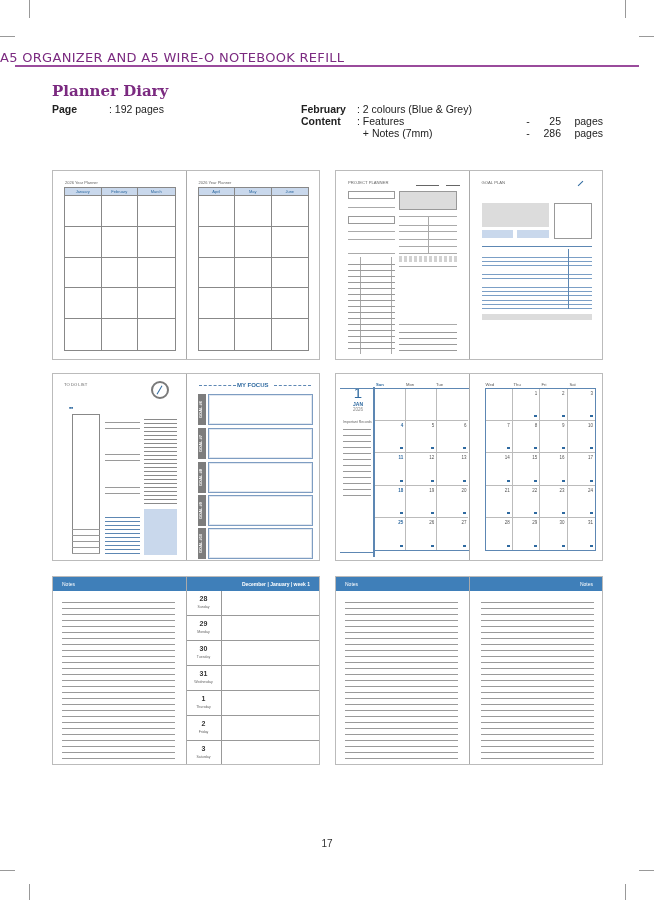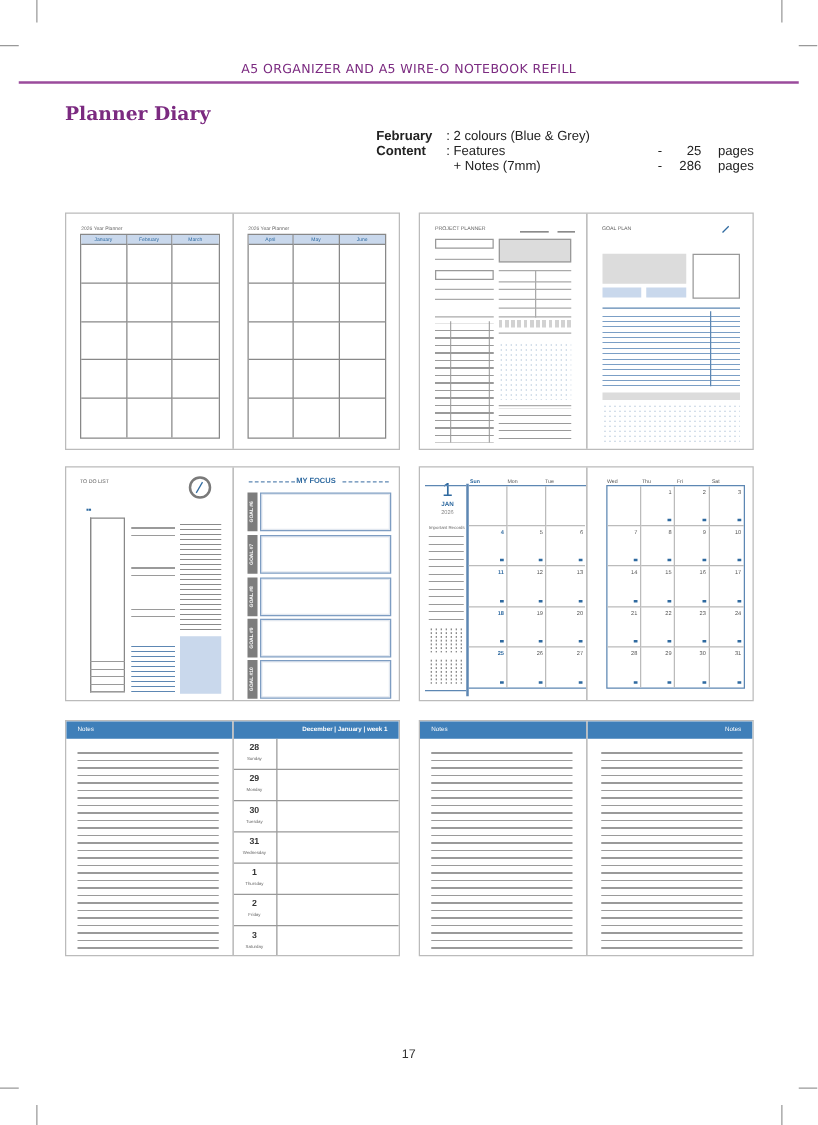--- a/index.html
+++ b/index.html
@@ -2,22 +2,22 @@
 <html><head>
 <meta charset="utf-8">
 <style>
   * { box-sizing: border-box; margin: 0; padding: 0; }
   html, body { width: 654px; height: 900px; background: #fff; overflow: hidden; }
   body { position: relative; font-family: "Liberation Sans", sans-serif; color: #222; }
 
   .crop { position: absolute; background: #999; }
 
   .section-title {
-    position: absolute; left: 0; right: 0; top: 50px; text-align: center;
-    font-family: "DejaVu Sans", sans-serif; font-size: 10px; letter-spacing: 0.3px;
+    position: absolute; left: 0; right: 0; top: 50px; 
+    font-family: "DejaVu Sans", sans-serif; font-size: 13px; letter-spacing: 0.3px;
     color: #7b2a80; font-weight: normal;
   }
   .section-rule { position: absolute; left: 15px; right: 15px; top: 65px; height: 2px; background: #9a4b9c; }
 
   .product-title {
     position: absolute; left: 52px; top: 82px;
     font-family: "DejaVu Serif", serif; font-weight: bold; font-size: 15px; color: #7b2a80;
   }
 
   .specs { position: absolute; top: 103px; font-size: 10.5px; line-height: 12px; color: #222; }
@@ -90,20 +90,24 @@
 <div class="crop" style="left:29px;top:884px;width:1px;height:16px;"></div>
 <div class="crop" style="left:639px;top:870px;width:15px;height:1px;"></div>
 <div class="crop" style="left:625px;top:884px;width:1px;height:16px;"></div>
 
 <div class="section-title">A5 ORGANIZER AND A5 WIRE-O NOTEBOOK REFILL</div>
 <div class="section-rule"></div>
 
 <div class="product-title">Planner Diary</div>
 
 <div class="specs specs-left">
+  <div class="row">
+      <span class="k">Page</span>
+      <span>: 192 pages</span>
+    </div>
 </div>
 
 <div class="specs specs-right">
   <div class="row">
       <span class="k">February</span>
       <span class="v">: 2 colours (Blue &amp; Grey)</span>
       <span class="dash"></span>
       <span class="num"></span>
       <span class="unit"></span>
     </div>

